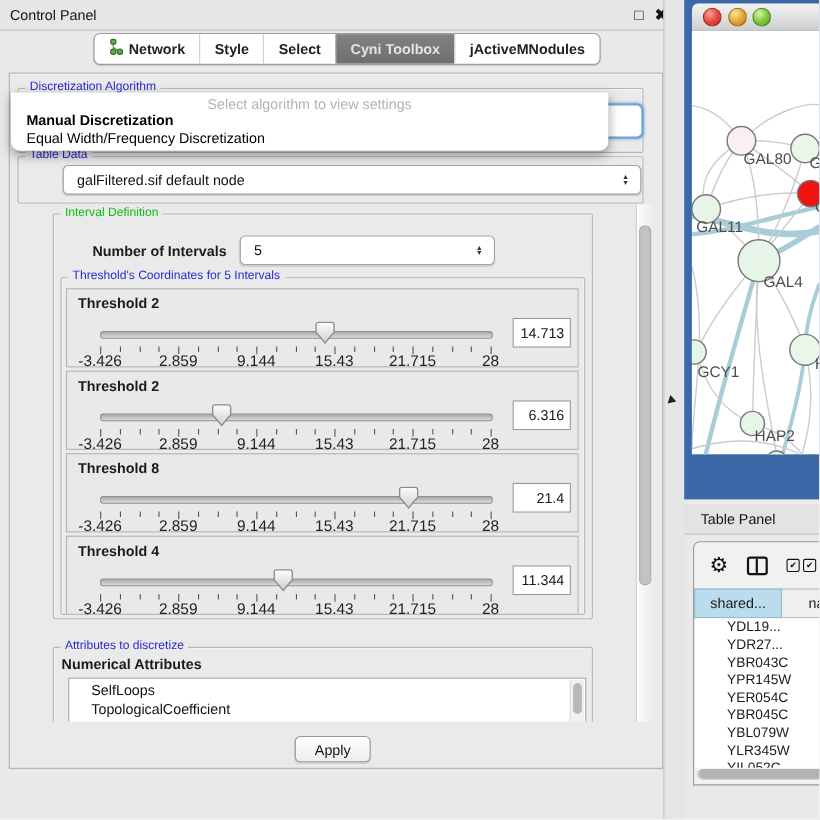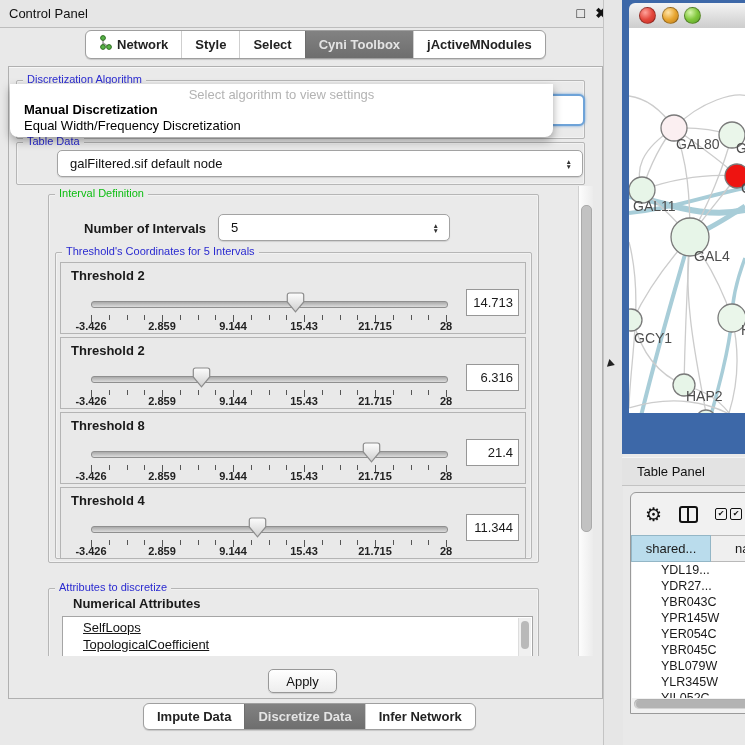--- a/index.html
+++ b/index.html
@@ -43,25 +43,25 @@
   .vscroll{left:578px;top:186px;width:14px;height:470px;background:linear-gradient(90deg,#fdfdfd,#ececec);
            border-left:1px solid #d0d0d0;}
   .vthumb{position:absolute;left:2px;width:9px;border-radius:5px;background:#c2c2c2;border:1px solid #aaa;}
   
   .thrbox{position:absolute;left:48px;width:464px;height:70px;background:#e9e9e9;border:1px solid #b4b4b4;}
   .thrbox .lbl{position:absolute;left:10px;top:5px;font-weight:bold;font-size:13px;}
   .track{position:absolute;left:30px;top:38px;width:355px;height:5px;border-radius:3px;
          background:linear-gradient(#a9a9a9,#dcdcdc);border:1px solid #8f8f8f;}
   .knob{position:absolute;top:29px;z-index:2;}
   .tick{position:absolute;top:52px;width:1px;background:#555;}
-  .ticklbl{position:absolute;top:57px;font-size:11px;font-weight:700;color:#222;transform:translateX(-50%);white-space:nowrap;}
+  .ticklbl{position:absolute;top:57px;font-size:14px;font-weight:400;color:#222;transform:translateX(-50%);white-space:nowrap;}
   .valbox{position:absolute;left:405px;top:26px;width:46px;height:25px;background:#fff;border:1px solid #979797;
           display:flex;align-items:center;justify-content:flex-end;padding-right:5px;font-size:13px;}
   
-  .listbox{position:absolute;background:#fff;border:1px solid #a5a5a5;overflow:hidden;text-decoration:underline;}
+  .listbox{position:absolute;background:#fff;border:1px solid #a5a5a5;overflow:hidden;}
   .listbox .li{padding-left:20px;font-size:13px;line-height:17px;color:#111;white-space:nowrap;}
   .lscroll{position:absolute;right:1px;top:1px;bottom:1px;width:12px;background:#f0f0f0;border-left:1px solid #ddd;}
   .lthumb{position:absolute;left:2px;top:3px;width:8px;height:28px;border-radius:4px;background:#b9b9b9;}
   .btn{position:absolute;background:linear-gradient(#ffffff,#ededed);border:1px solid #989898;border-radius:5px;
        display:flex;align-items:center;justify-content:center;font-size:13px;color:#111;
        box-shadow:0 1px 1px rgba(0,0,0,.12);}
   
   .netwin{left:622px;top:0;width:123px;height:454px;background:#3d68a8;}
   .mactitle{position:absolute;left:7px;top:3px;width:116px;height:25px;border-radius:6px 0 0 0;
             background:linear-gradient(#f4f4f4,#cdcdcd);border-bottom:1px solid #939393;}
@@ -339,50 +339,39 @@
               </defs>
       <path d="M3.5,1 H15.5 Q17.7,1 17.7,3.2 V10 L9.5,19.8 L1.3,10 V3.2 Q1.3,1 3.5,1 Z" fill="url(#kg3)" stroke="#8c8c8c" stroke-width="1.2"></path>
             </svg></div>
           <div class="valbox">11.344</div>
         </div>
       </div>
 
     <div class="group" style="left:36px;top:402px;width:489px;height:120px;">
       <span class="gtitle blue">Attributes to discretize</span>
     </div>
-    <div class="a" style="left:61px;top:410px;font-weight:bold;">Numerical Attributes</div>
+    <div class="a" style="left:44px;top:410px;font-weight:bold;">Numerical Attributes</div>
     <div class="listbox" style="left:50px;top:430px;width:469px;height:44px;">
       <div style="padding-top:2px;">
           <div class="li">SelfLoops</div>
           <div class="li">TopologicalCoefficient</div>
           <div class="li">BetweennessCentrality</div>
         </div>
       <div class="lscroll">
           <div class="lthumb"></div>
         </div>
     </div>
   </div>
 
   <div class="a vscroll">
     <div class="vthumb" style="top:19px;height:325px;"></div>
   </div>
 
   <div class="btn" style="left:268px;top:669px;width:67px;height:22px;">Apply</div>
 
-  <div class="a pill bottabs">
-    <div class="tab">
-        <span>Impute Data</span>
-      </div>
-    <div class="tab sel">
-        <span>Discretize Data</span>
-      </div>
-    <div class="tab">
-        <span>Infer Network</span>
-      </div>
-  </div>
 
   <div class="a" style="left:603px;top:0;width:19px;height:745px;background:#e6e6e6;border-left:1px solid #c4c4c4;"></div>
   <div class="a cursor"></div>
 
   <div class="a netwin">
     <div class="mactitle">
       <div class="light" style="left: 10px; background: radial-gradient(circle at 35% 30%, rgb(255, 163, 155) 0%, rgb(228, 72, 61) 50%, rgb(191, 45, 35) 100%);"></div>
       <div class="light" style="left: 33px; background: radial-gradient(circle at 35% 30%, rgb(255, 227, 166) 0%, rgb(232, 166, 49) 50%, rgb(187, 124, 28) 100%);"></div>
       <div class="light" style="left: 55px; background: radial-gradient(circle at 35% 30%, rgb(216, 246, 173) 0%, rgb(130, 200, 61) 50%, rgb(88, 157, 40) 100%);"></div>
     </div>

